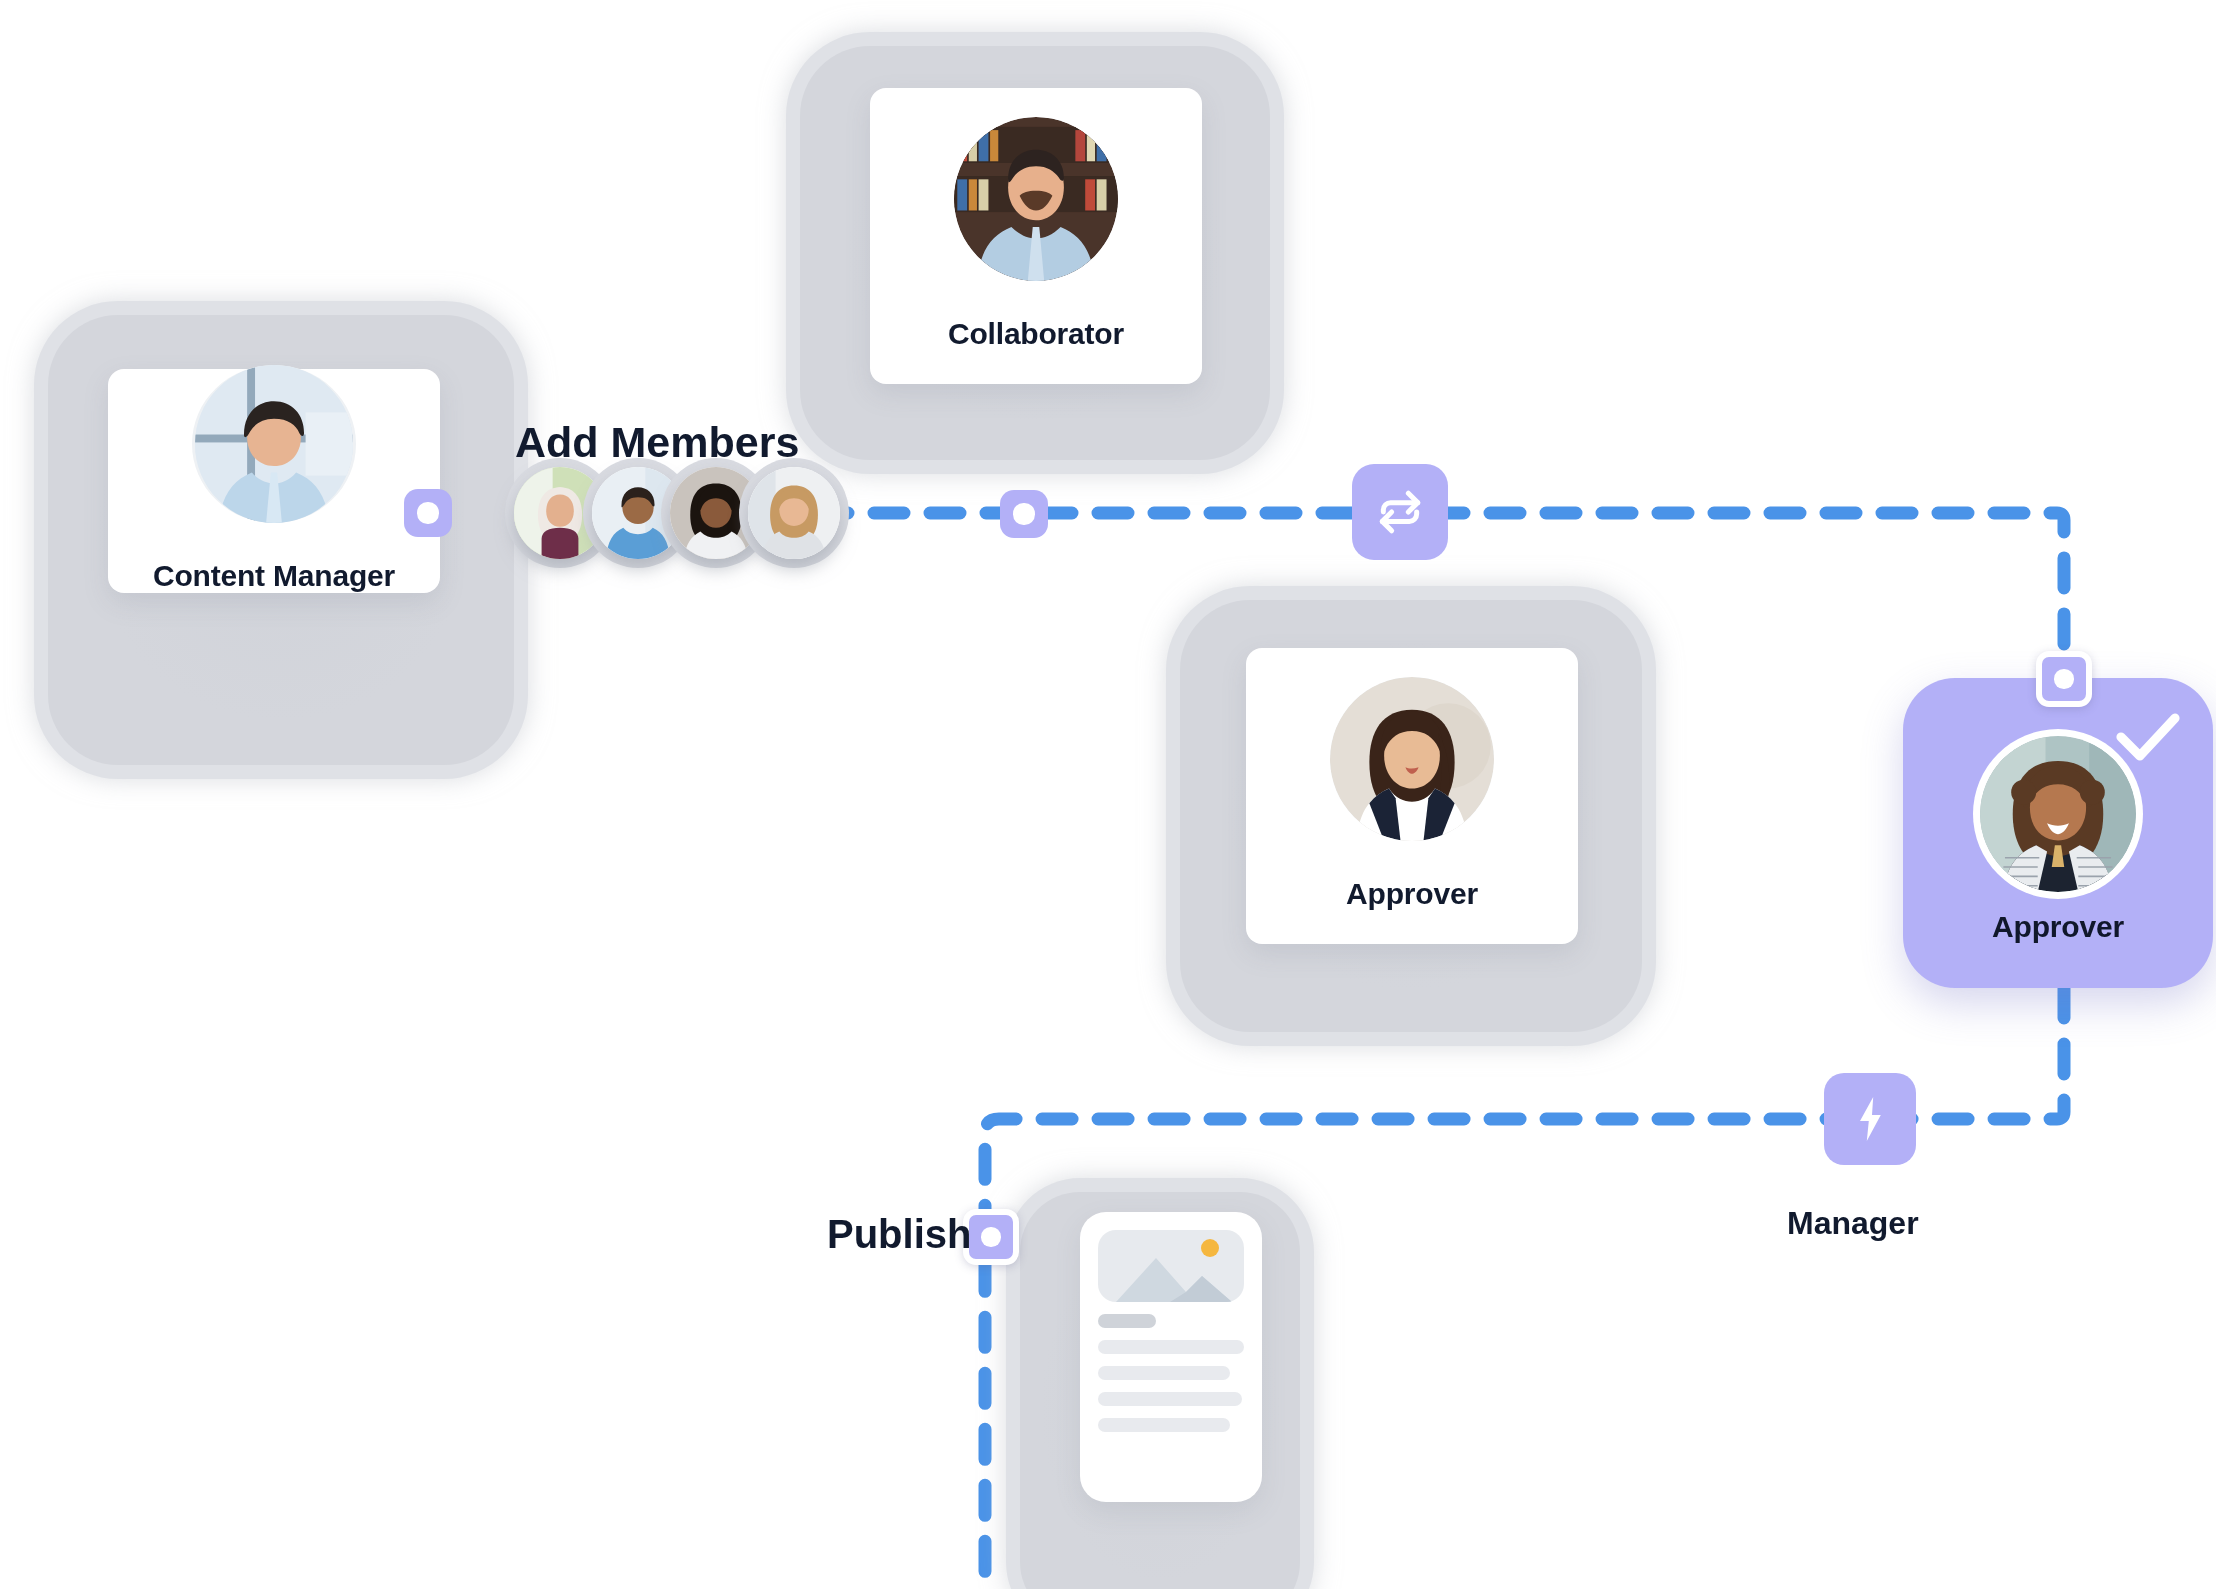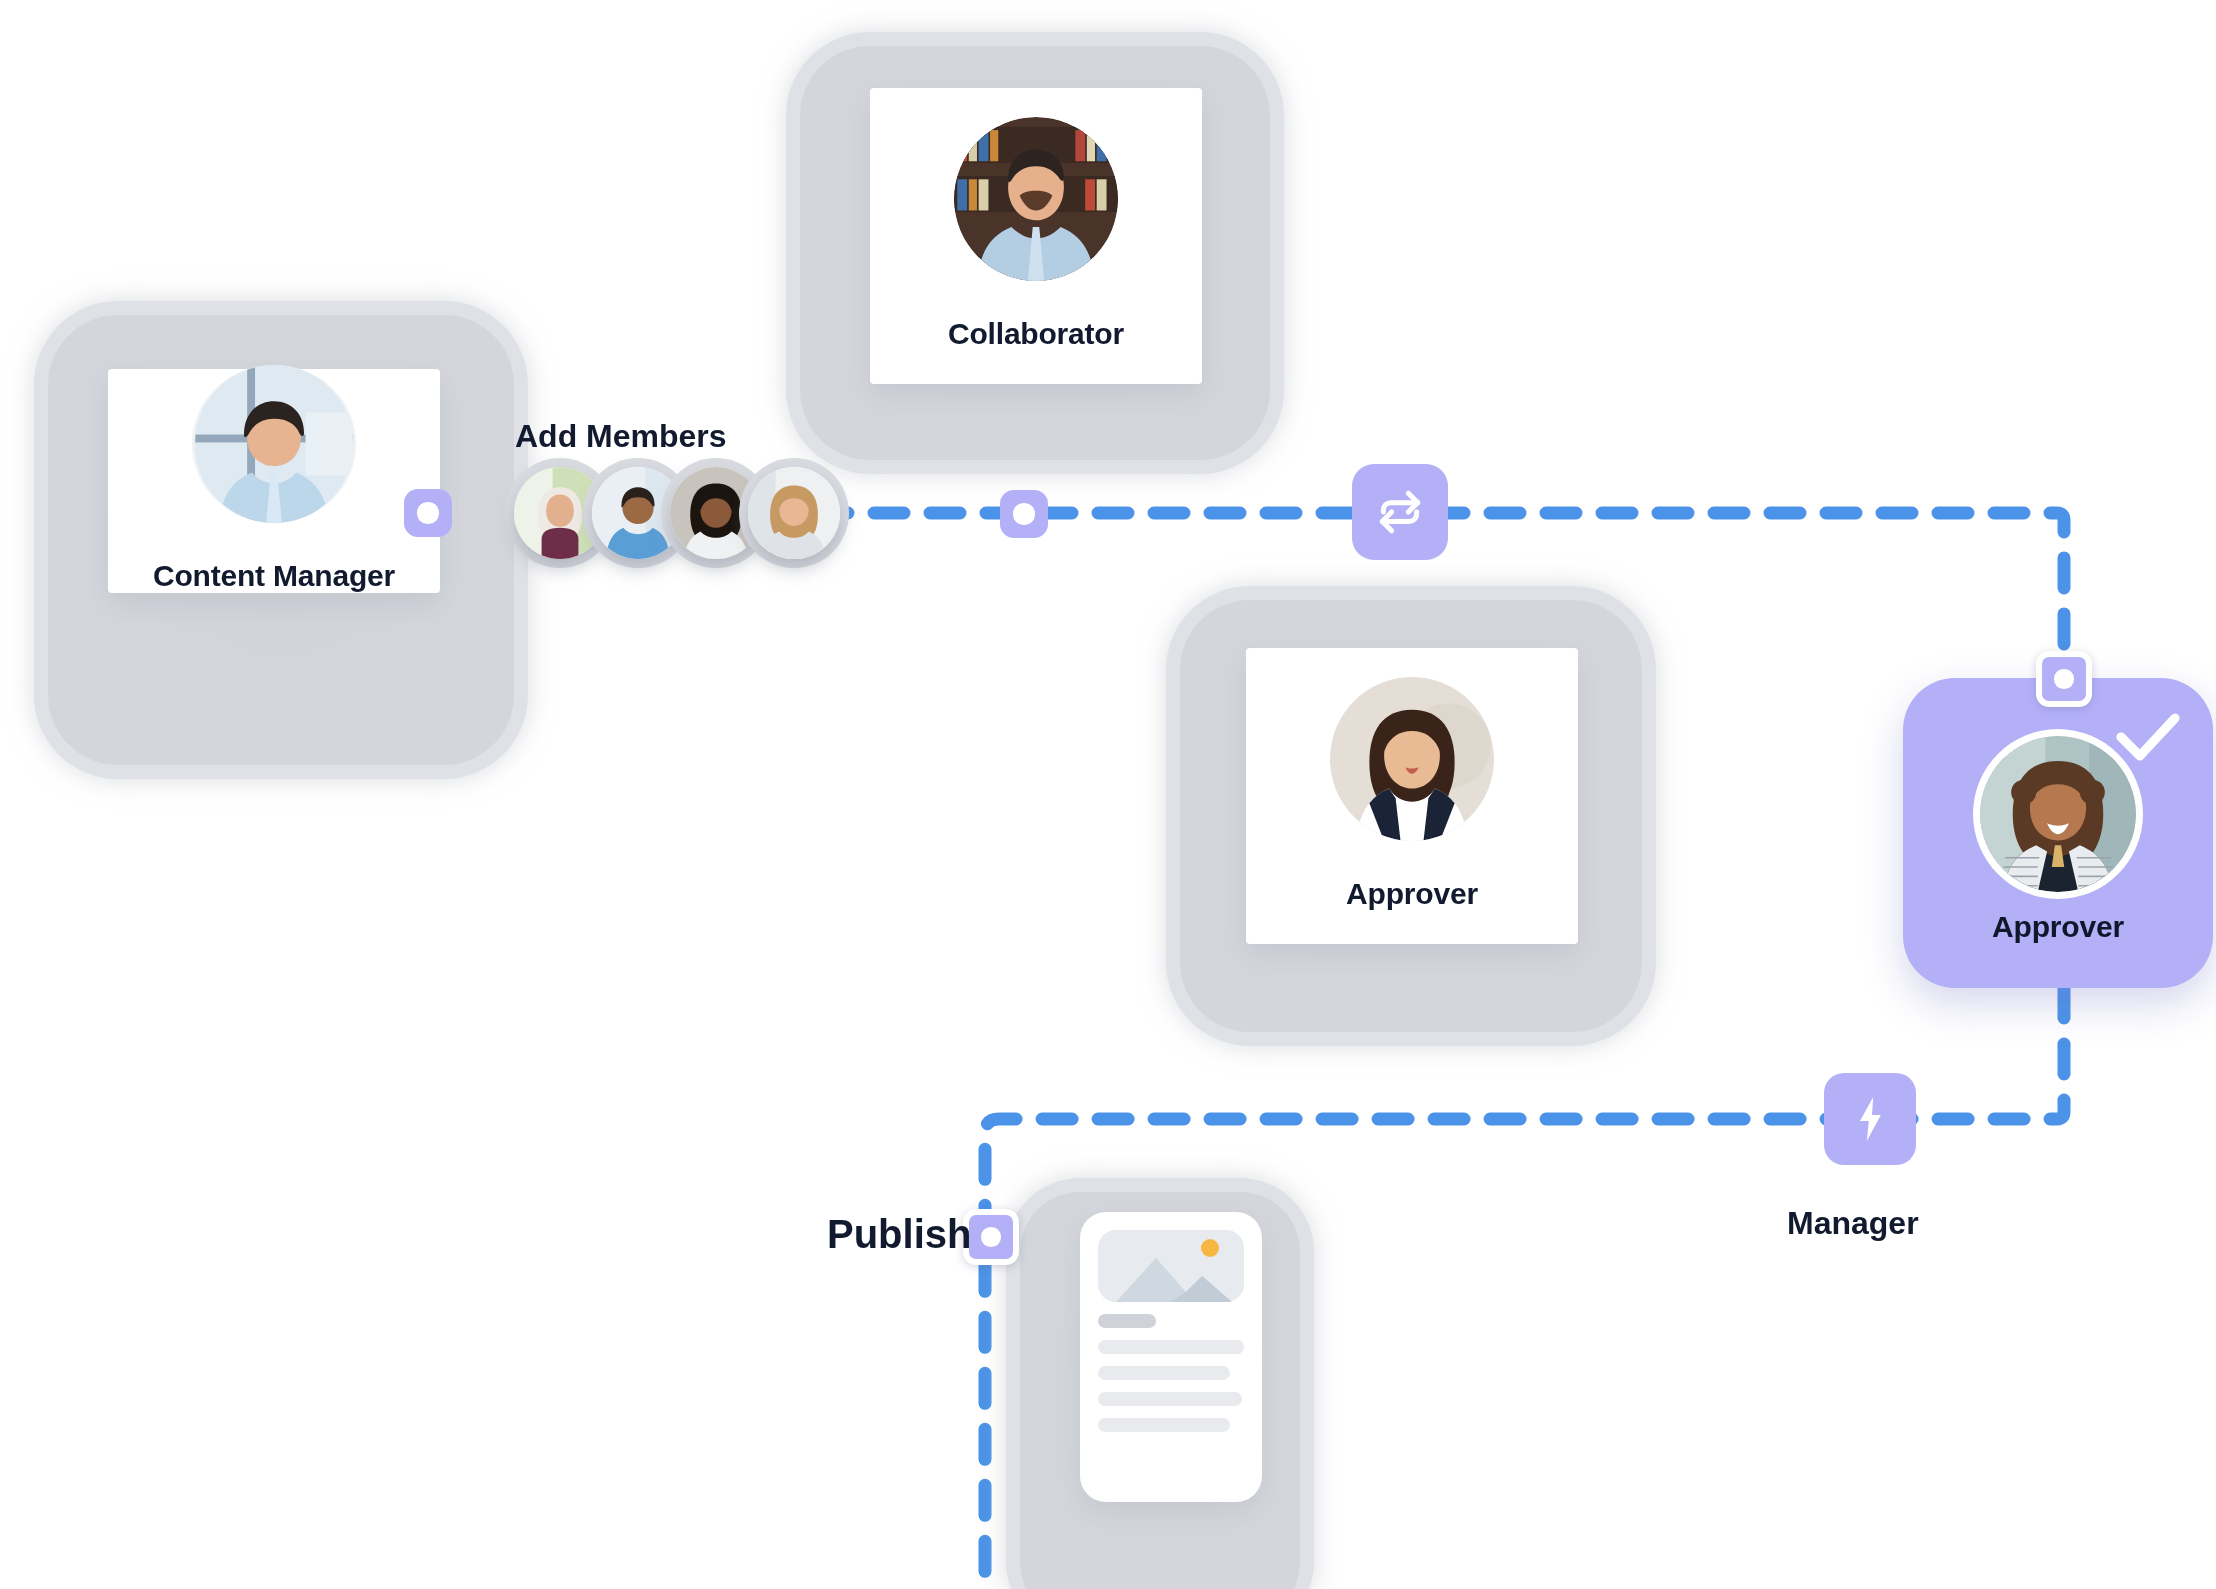--- a/index.html
+++ b/index.html
@@ -17,21 +17,21 @@
     position:absolute;border-radius:70px;background:#d4d6dc;
     box-shadow:0 0 0 14px #dfe1e6, 0 0 26px 14px rgba(190,193,200,.55);
     z-index:3;
   }
   .frame::before{
     content:"";position:absolute;inset:-26px;border-radius:92px;
     background:radial-gradient(closest-side,rgba(205,208,215,.55),rgba(205,208,215,0) 72%);
     z-index:-1;
   }
   .inner{
-    position:absolute;background:#ffffff;border-radius:4px;
+    position:absolute;background:#ffffff;border-radius:16px;
     box-shadow:0 10px 26px rgba(120,125,140,.16);
     display:flex;flex-direction:column;align-items:center;justify-content:center;
   }
   .pname{
     color:#111a2e;font-weight:700;letter-spacing:-.2px;text-align:center;
   }
 
   
   .ava{border-radius:50%;background:#eef1f4;overflow:hidden;position:relative;}
   .ava svg{display:block;width:100%;height:100%;}
@@ -114,21 +114,21 @@
         </svg>
       </div>
       <div class="pname" style="font-size:30px;margin-top:36px;">Content Manager</div>
     </div>
   </div>
 
   <div class="node" style="left:404px;top:489px;width:48px;height:48px;border-radius:14px;">
     <div class="dot"></div>
   </div>
 
-  <div class="wlabel" style="left:515px;top:418px;font-size:32px;">Add Members</div>
+  <div class="wlabel" style="left:515px;top:418px;font-size:43px;">Add Members</div>
 
   <div class="stack" style="left:514px;top:467px;">
     <div class="slot">
       <svg viewBox="0 0 100 100" aria-hidden="true">
         <rect width="100" height="100" fill="#cfe0b8"></rect>
         <rect x="0" y="0" width="42" height="100" fill="#eef3ea"></rect>
         <path d="M50 22c16 0 24 12 24 30 0 22-11 30-24 30S26 74 26 52c0-18 8-30 24-30z" fill="#efe9e4"></path>
         <path d="M50 30c10 0 15 8 15 18s-6 17-15 17-15-7-15-17 5-18 15-18z" fill="#e3b08e"></path>
         <path d="M33 36c4-10 11-14 17-14s13 4 17 14c-5-5-10-7-17-7s-12 2-17 7z" fill="#efe9e4"></path>
         <path d="M30 78c0-8 8-12 20-12s20 4 20 12v22H30z" fill="#6e2e49"></path>

